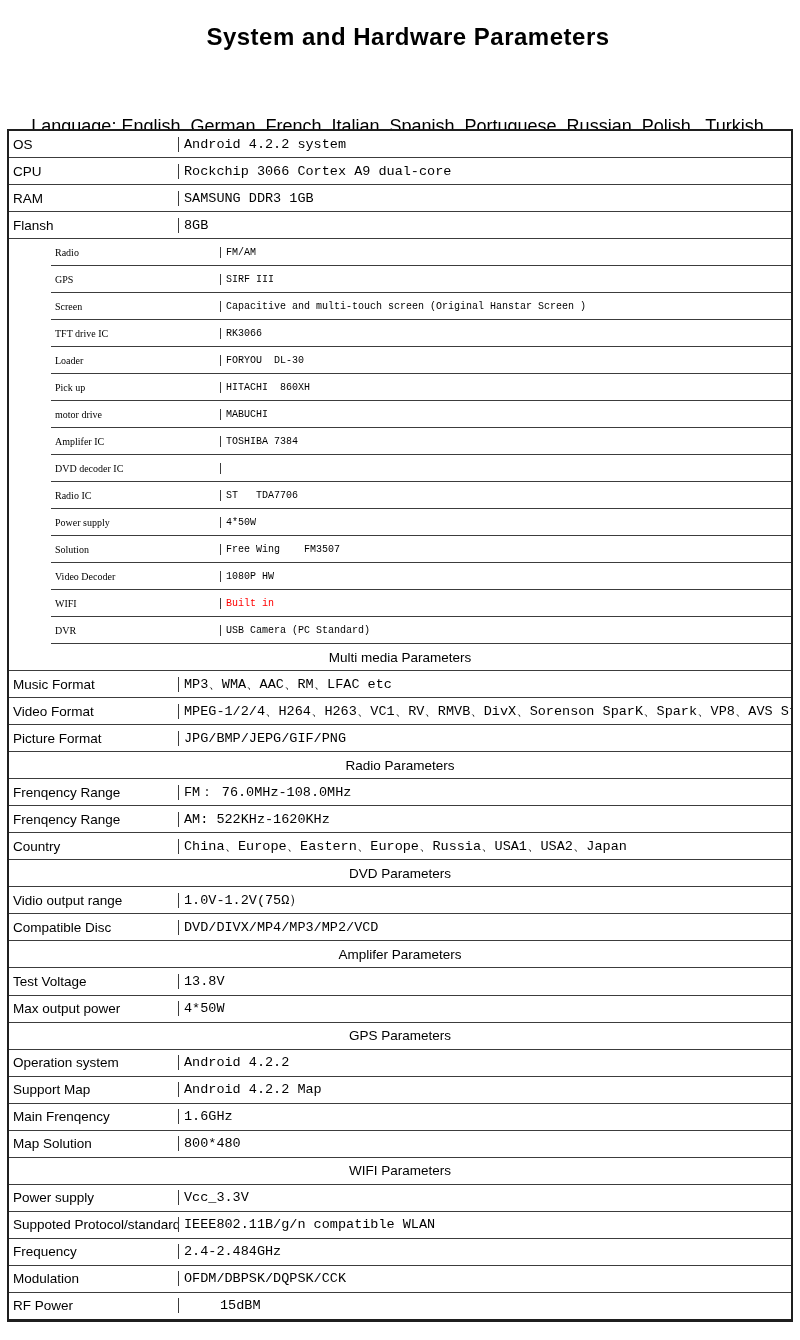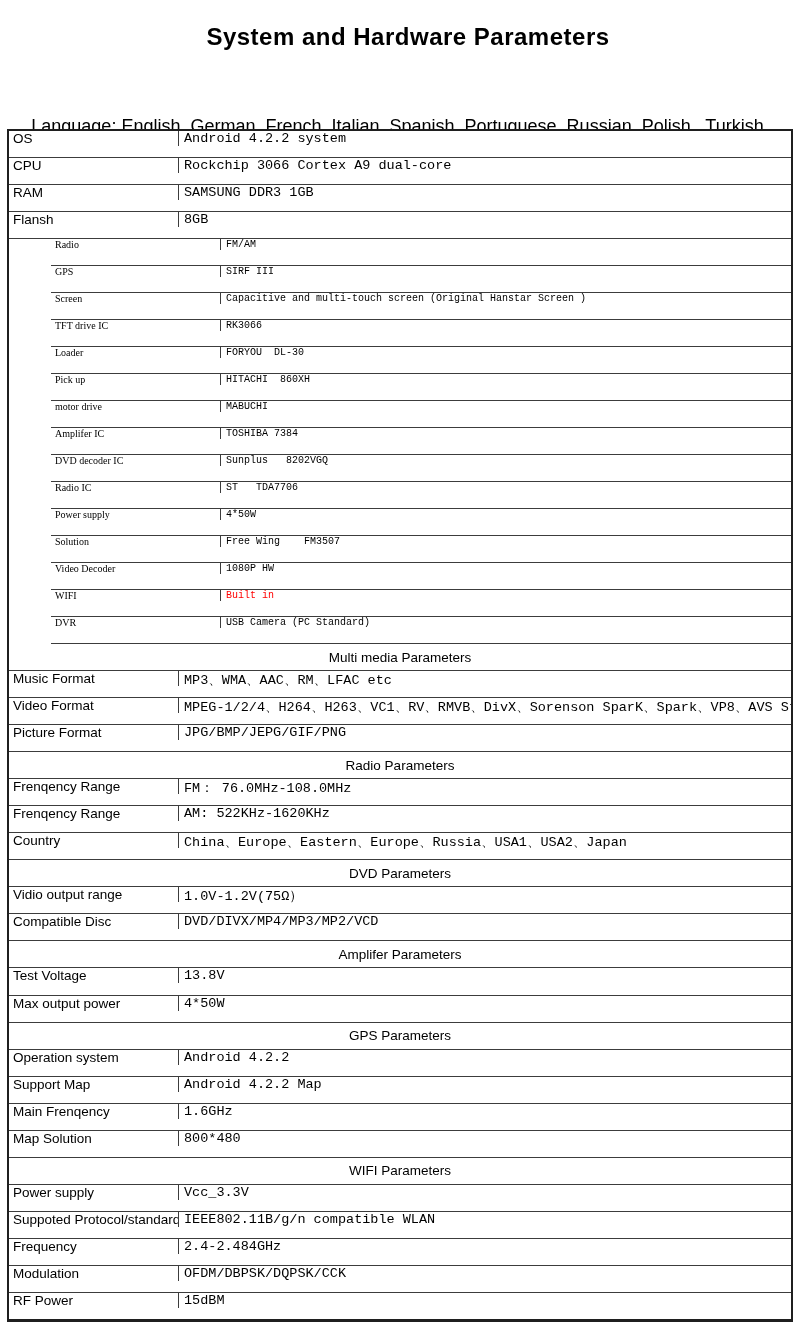--- a/index.html
+++ b/index.html
@@ -45,26 +45,26 @@
     border: 2px solid #1f1f1f;
     border-bottom-width: 3px;
     box-sizing: border-box;
     display: flex;
     flex-direction: column;
     background: #fff;
   }
   .row {
     flex: 1 1 0;
     display: flex;
-    align-items: flex-start;
+    align-items: center;
     border-bottom: 1px solid #3c3c3c;
     box-sizing: border-box;
     min-height: 0;
   }
-  .row:last-child { border-bottom: none; }
+  .row:last-child { border-bottom: none; gap: 36px; }
   .data-row {
     font-family: "Liberation Sans", sans-serif;
     font-size: 13.5px;
   }
   .data-row.serif {
     font-family: "Liberation Serif", "DejaVu Serif", serif;
     font-size: 10px;
     margin-left: 42px;
   }
   .cell-label {
@@ -150,21 +150,20 @@
       <div class="row data-row serif">
         <div class="cell-label"><span>motor drive</span></div>
         <div class="cell-value"><span>MABUCHI</span></div>
       </div>
       <div class="row data-row serif">
         <div class="cell-label"><span>Amplifer IC</span></div>
         <div class="cell-value"><span>TOSHIBA 7384</span></div>
       </div>
       <div class="row data-row serif">
         <div class="cell-label"><span>DVD decoder IC</span></div>
-        <div class="cell-value"><span>Sunplus   8202VGQ</span></div>
       </div>
       <div class="row data-row serif">
         <div class="cell-label"><span>Radio IC</span></div>
         <div class="cell-value"><span>ST   TDA7706</span></div>
       </div>
       <div class="row data-row serif">
         <div class="cell-label"><span>Power supply</span></div>
         <div class="cell-value"><span>4*50W</span></div>
       </div>
       <div class="row data-row serif">

